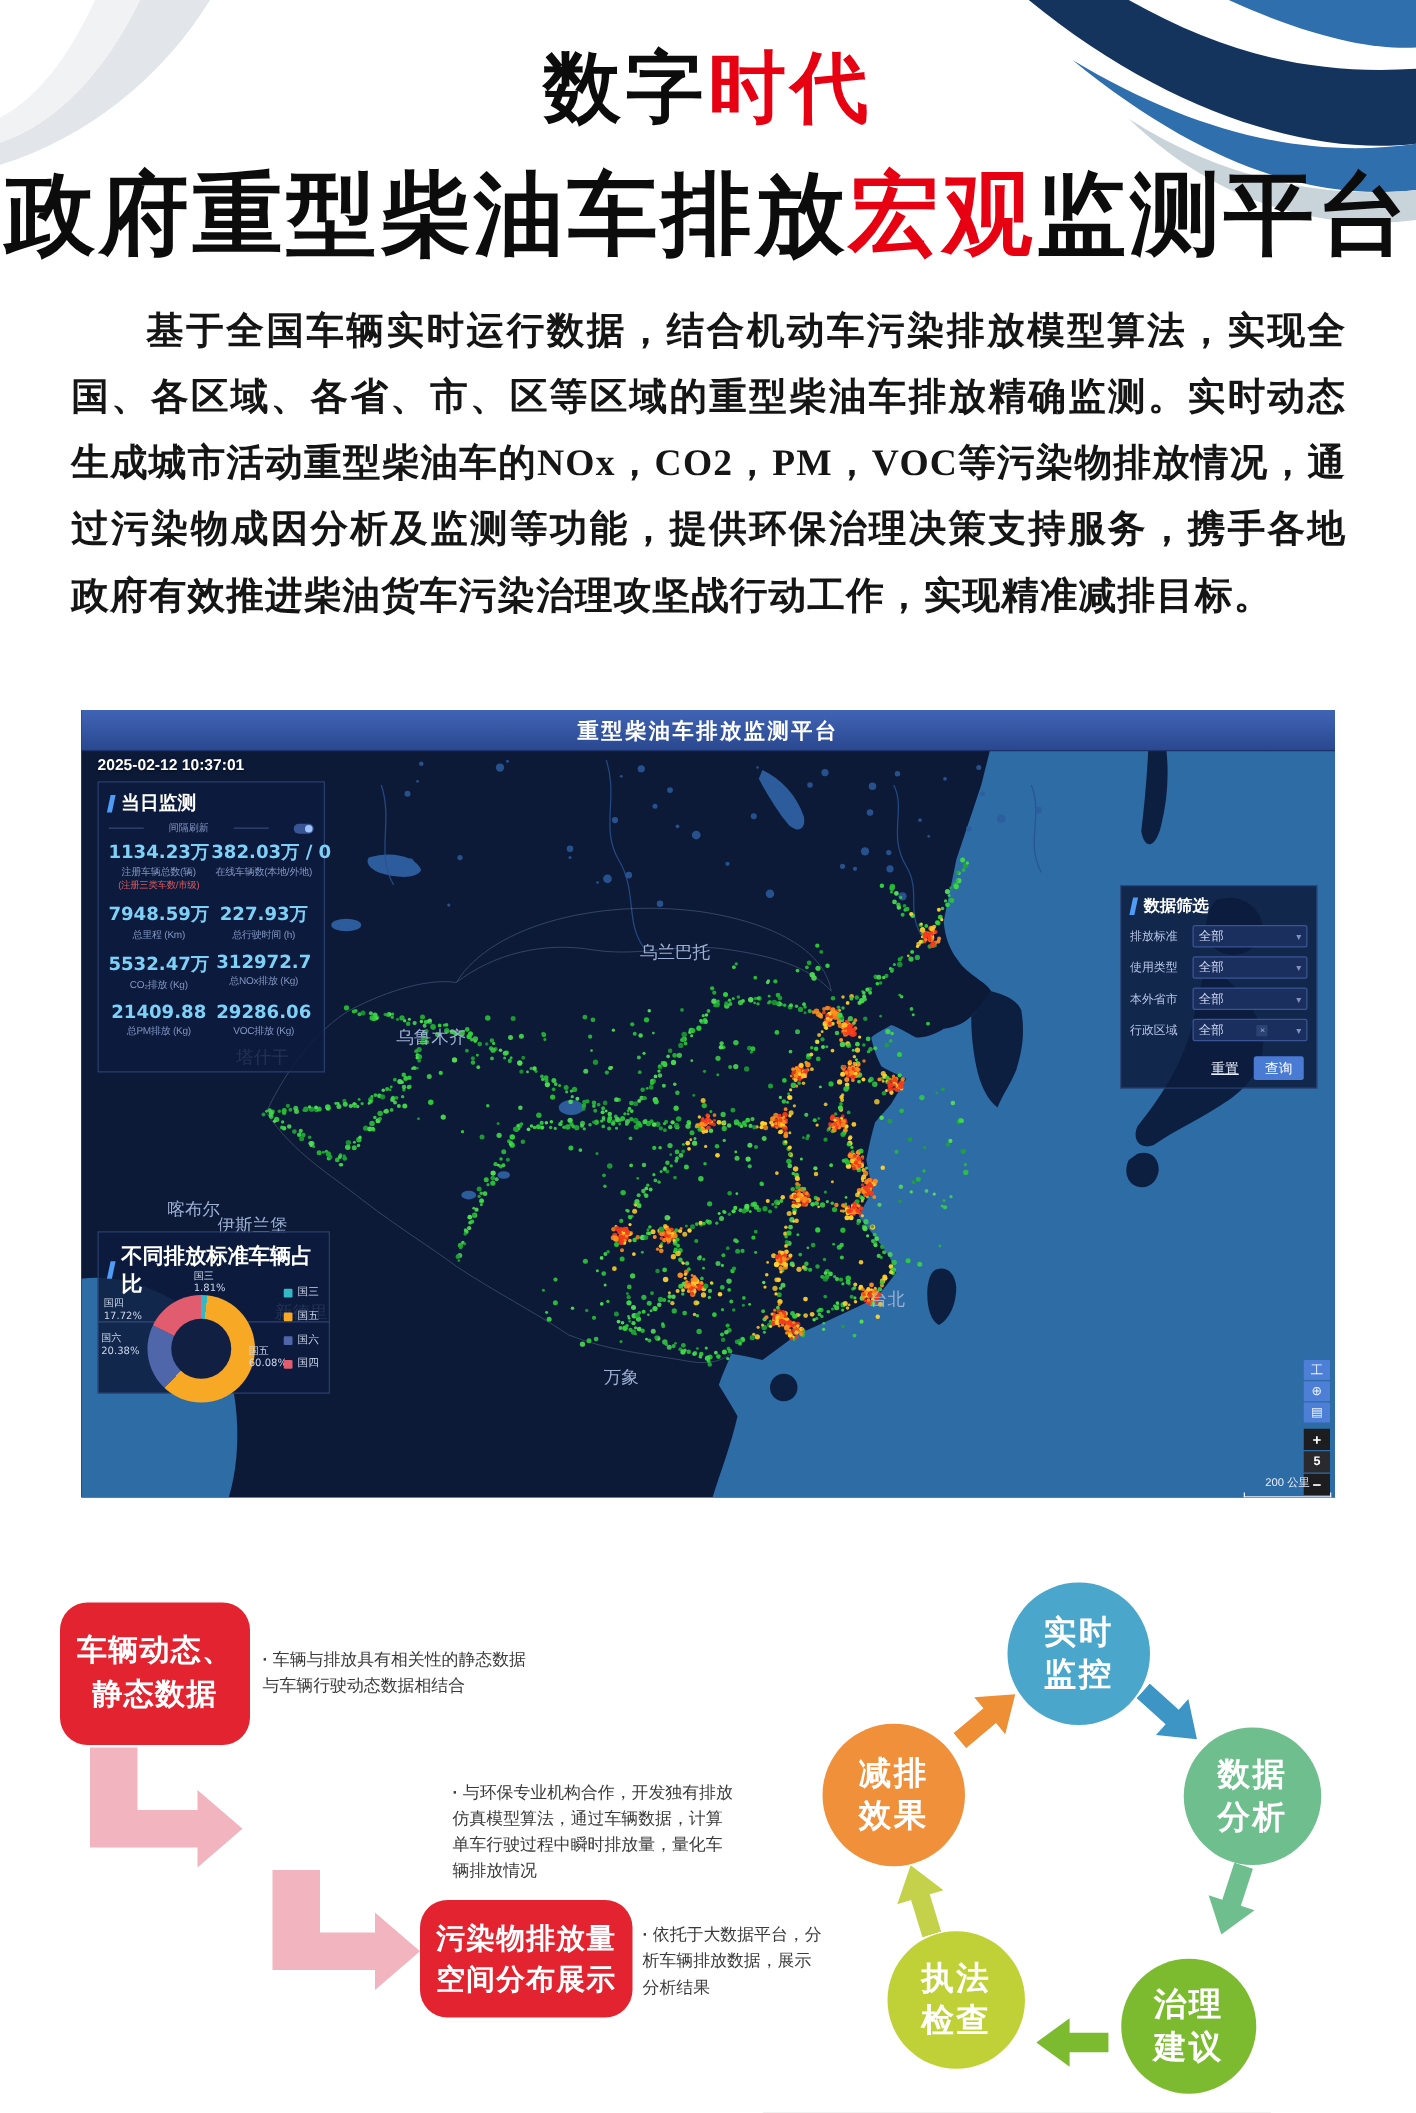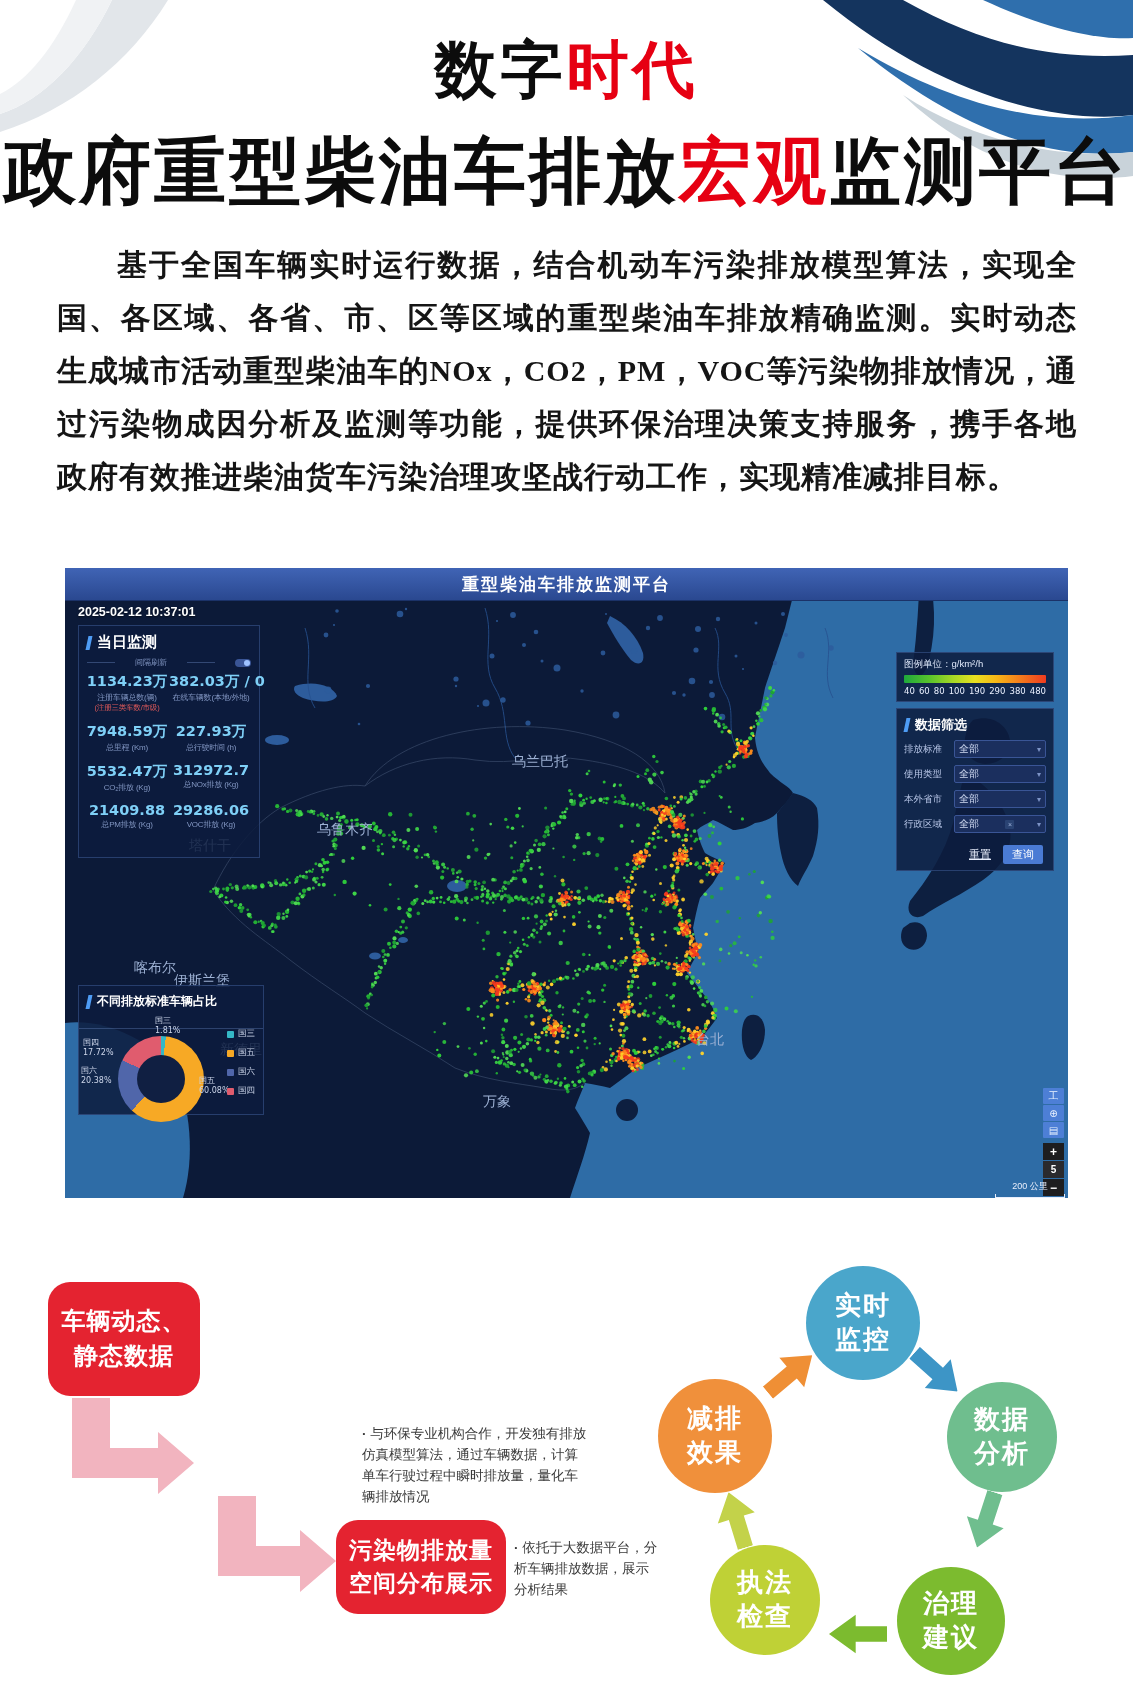--- a/index.html
+++ b/index.html
@@ -70,21 +70,21 @@
   .select .chev{color:#7d93c6;font-size:8px;}
   .chip-x{display:inline-block;margin-left:4px;width:9px;height:9px;line-height:9px;text-align:center;
           background:#2a4373;color:#9fb3dc;font-size:7px;border-radius:1px;}
   .filter-btns{display:flex;justify-content:flex-end;align-items:center;gap:12px;padding:3px 10px 0 0;}
   .reset-link{color:#e8eefc;font-size:11px;text-decoration:underline;cursor:pointer;}
   .query-btn{min-width:40px;height:19px;background:#4a7bd4;border-radius:2px;color:#fff;font-size:11px;
              display:flex;align-items:center;justify-content:center;padding:0 8px;cursor:pointer;}
 
   
   #donut-panel{left:13px;top:417px;width:186px;height:130px;}
-  #donut-panel .panel-title{font-size:12px;border-bottom:1px solid rgba(110,140,200,.35);padding-bottom:18px;}
+  #donut-panel .panel-title{font-size:17px;border-bottom:1px solid rgba(110,140,200,.35);padding-bottom:18px;}
   .donut{position:absolute;left:39px;top:50px;width:86px;height:86px;border-radius:50%;}
   .donut-hole{position:absolute;left:19px;top:19px;width:48px;height:48px;border-radius:50%;background:#101f42;}
   .donut-label{position:absolute;color:#cdd6ea;font-size:8px;line-height:10px;z-index:2;white-space:nowrap;
                font-family:"DejaVu Sans",sans-serif;}
   .donut-legend{position:absolute;left:148px;top:42px;z-index:2;}
   .dl-item{display:flex;align-items:center;gap:4px;margin-bottom:7px;}
   .dl-swatch{width:7px;height:7px;border-radius:1px;flex:0 0 7px;}
   .dl-name{color:#cdd6ea;font-size:8.5px;}
 
   
@@ -2458,34 +2458,20 @@
             <div class="stat-value">21409.88</div>
             <div class="stat-label">总PM排放 (Kg)</div>
           </div>
           <div class="stat">
             <div class="stat-value">29286.06</div>
             <div class="stat-label">VOC排放 (Kg)</div>
           </div>
         </div>
     </div>
 
-    <div class="panel" id="legend-panel">
-      <div class="legend-unit">图例单位：g/km²/h</div>
-      <div class="legend-bar"></div>
-      <div class="legend-ticks" id="legend-ticks">
-          <span>40</span>
-          <span>60</span>
-          <span>80</span>
-          <span>100</span>
-          <span>190</span>
-          <span>290</span>
-          <span>380</span>
-          <span>480</span>
-        </div>
-    </div>
 
     <div class="panel" id="filter-panel">
       <div class="panel-title">
           <span class="accent"></span>
           <span>数据筛选</span>
         </div>
       <div class="filter-rows" id="filter-rows">
           <div class="filter-row">
             <span class="filter-label">排放标准</span>
             <span class="select">
@@ -2584,20 +2570,21 @@
     </div>
   </div>
 
   <svg id="pink-arrows" width="600" height="510" viewBox="0 0 600 510">
     <polygon fill="#f2b4bf" points="72,218 110,218 110,268 158,268 158,252 194,283 158,314 158,298 72,298"></polygon>
     <polygon fill="#f2b4bf" points="218,316 256,316 256,366 300,366 300,350 336,381 300,412 300,396 218,396"></polygon>
   </svg>
 
   <div class="flow-box" id="flow-box-0">车辆动态、静态数据</div>
   <div class="flow-box" id="flow-box-2">污染物排放量空间分布展示</div>
+  <div class="flow-note" id="flow-note-0">车辆与排放具有相关性的静态数据与车辆行驶动态数据相结合</div>
   <div class="flow-note" id="flow-note-1">与环保专业机构合作，开发独有排放仿真模型算法，通过车辆数据，计算单车行驶过程中瞬时排放量，量化车辆排放情况</div>
   <div class="flow-note" id="flow-note-2">依托于大数据平台，分析车辆排放数据，展示分析结果</div>
 
   <div id="cycle-root">
       <div class="cycle-circle" style="left: 863px; top: 1323px; width: 114px; height: 114px; background: rgb(74, 166, 203);">
         <span>实时<br>监控</span>
       </div>
       <div class="cycle-circle" style="left: 1002px; top: 1437px; width: 110px; height: 110px; background: rgb(111, 190, 142);">
         <span>数据<br>分析</span>
       </div>

